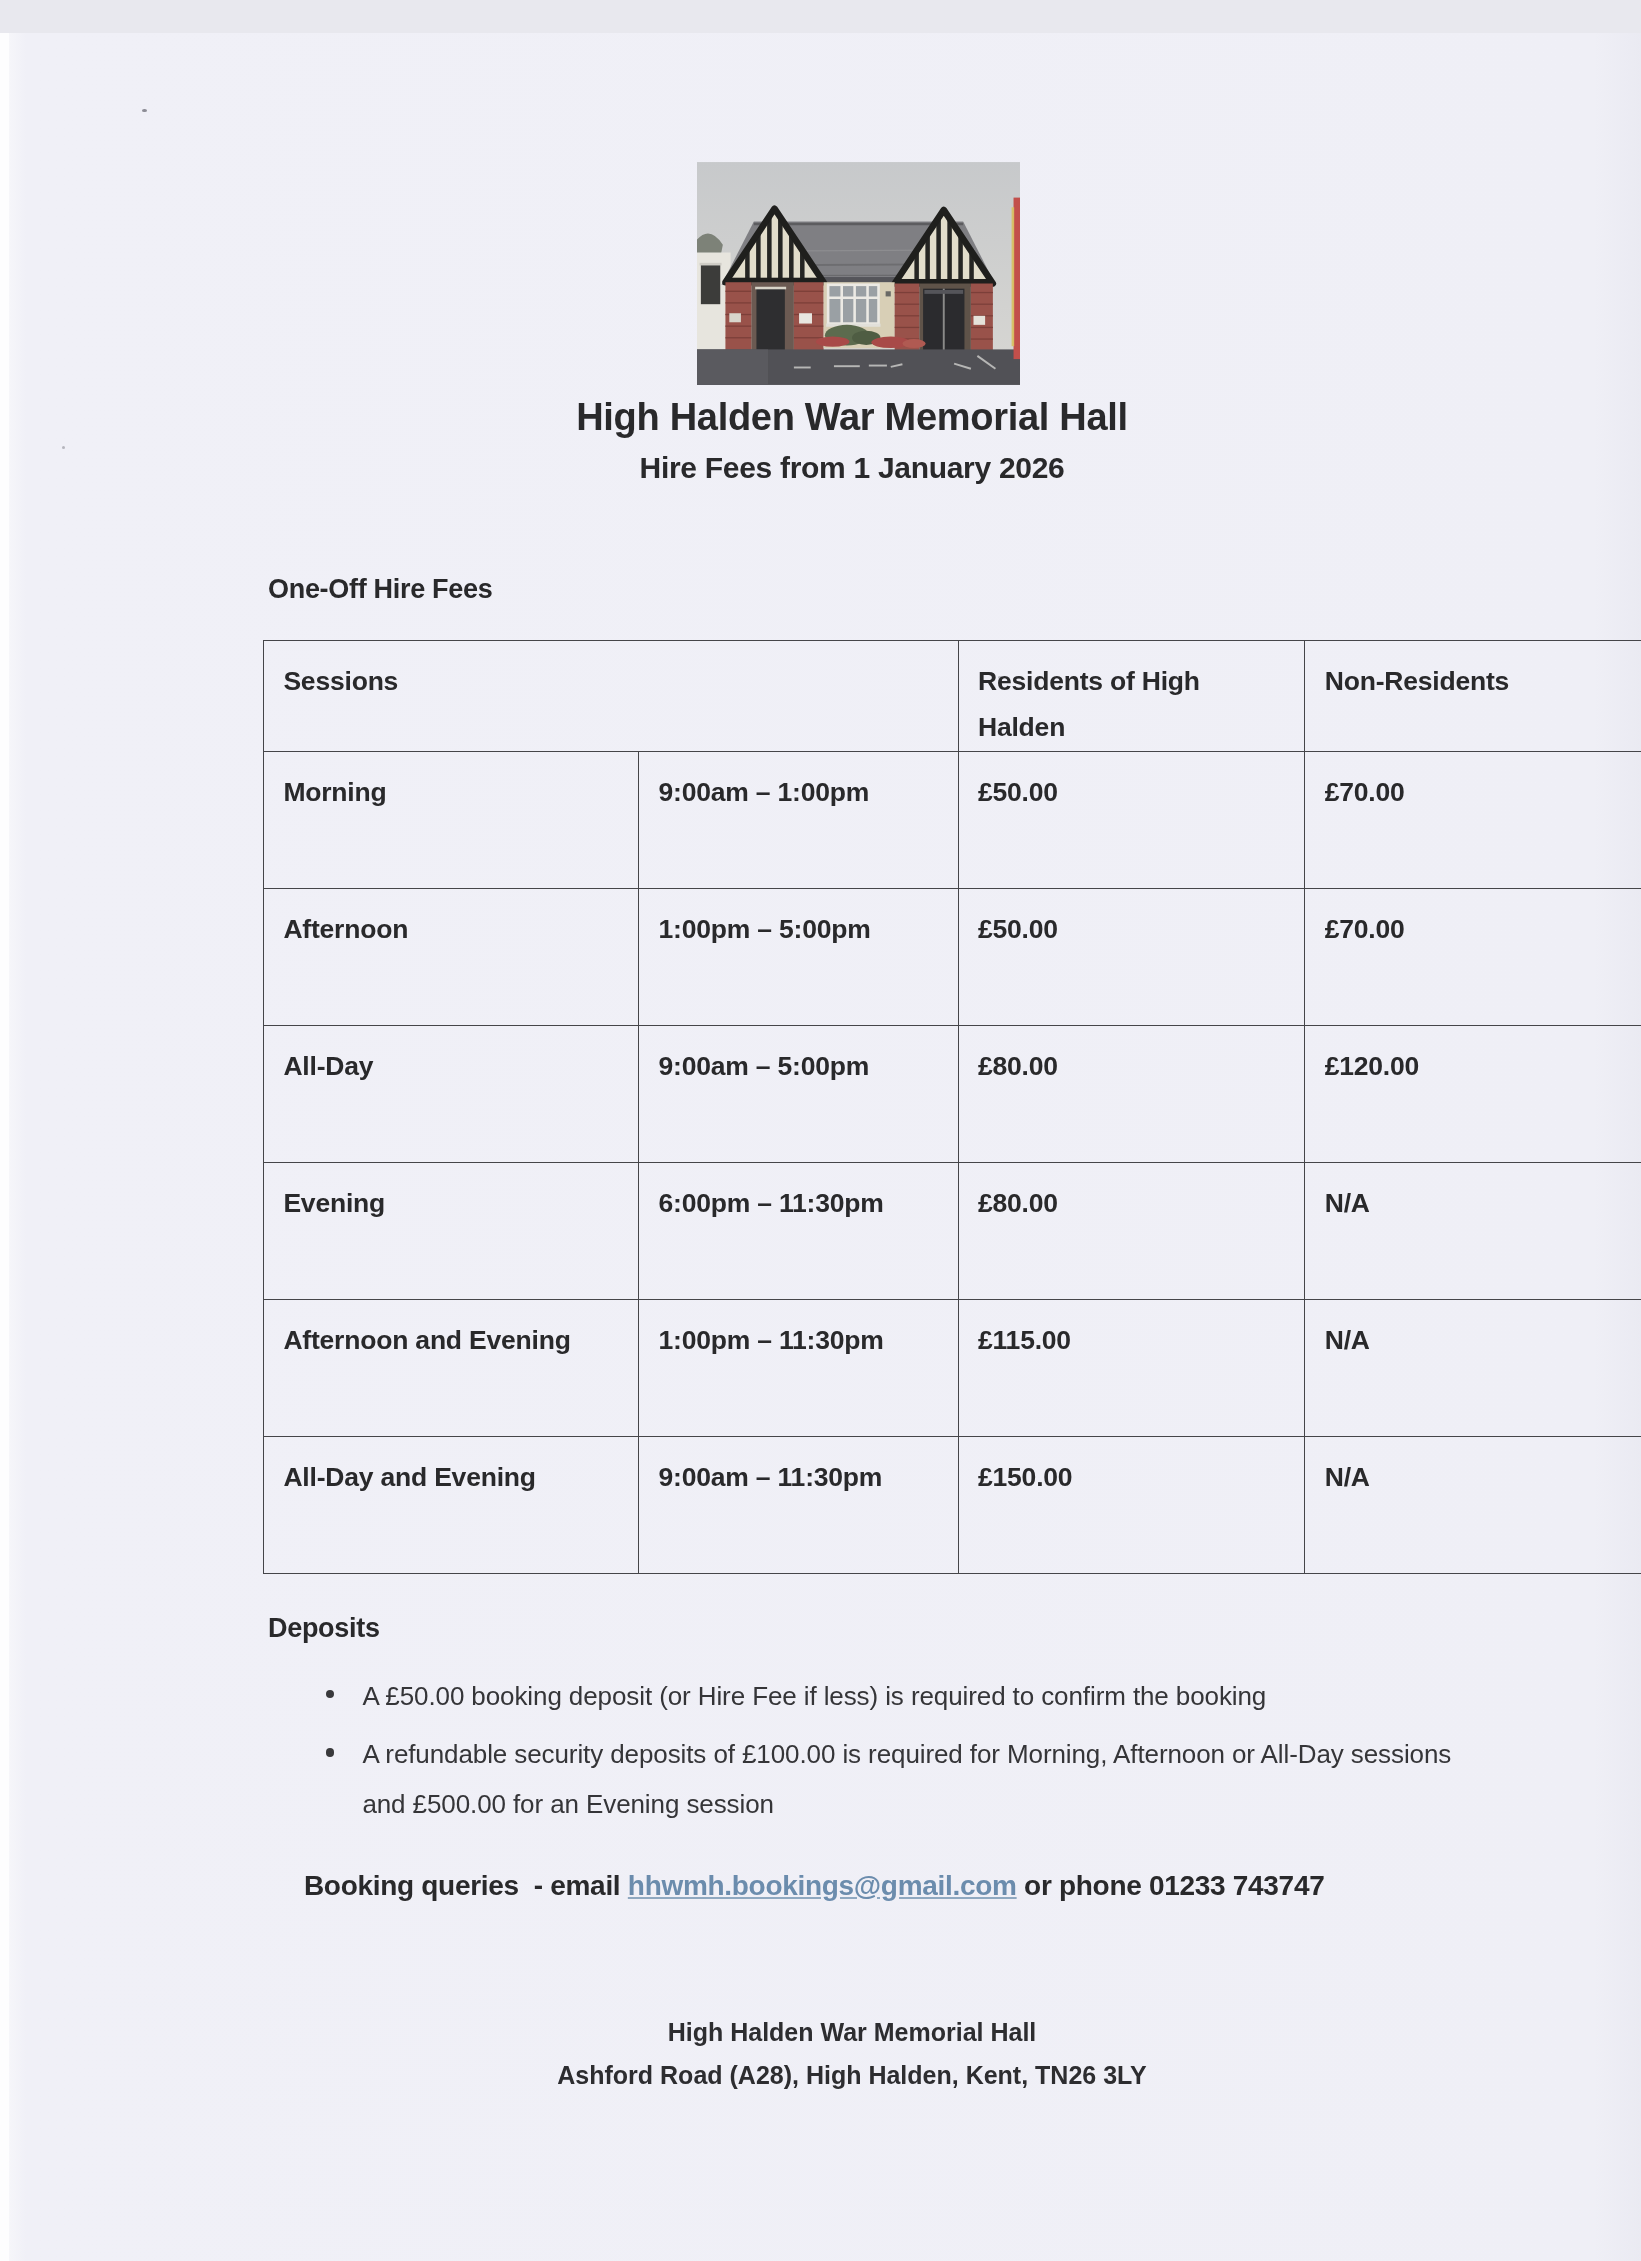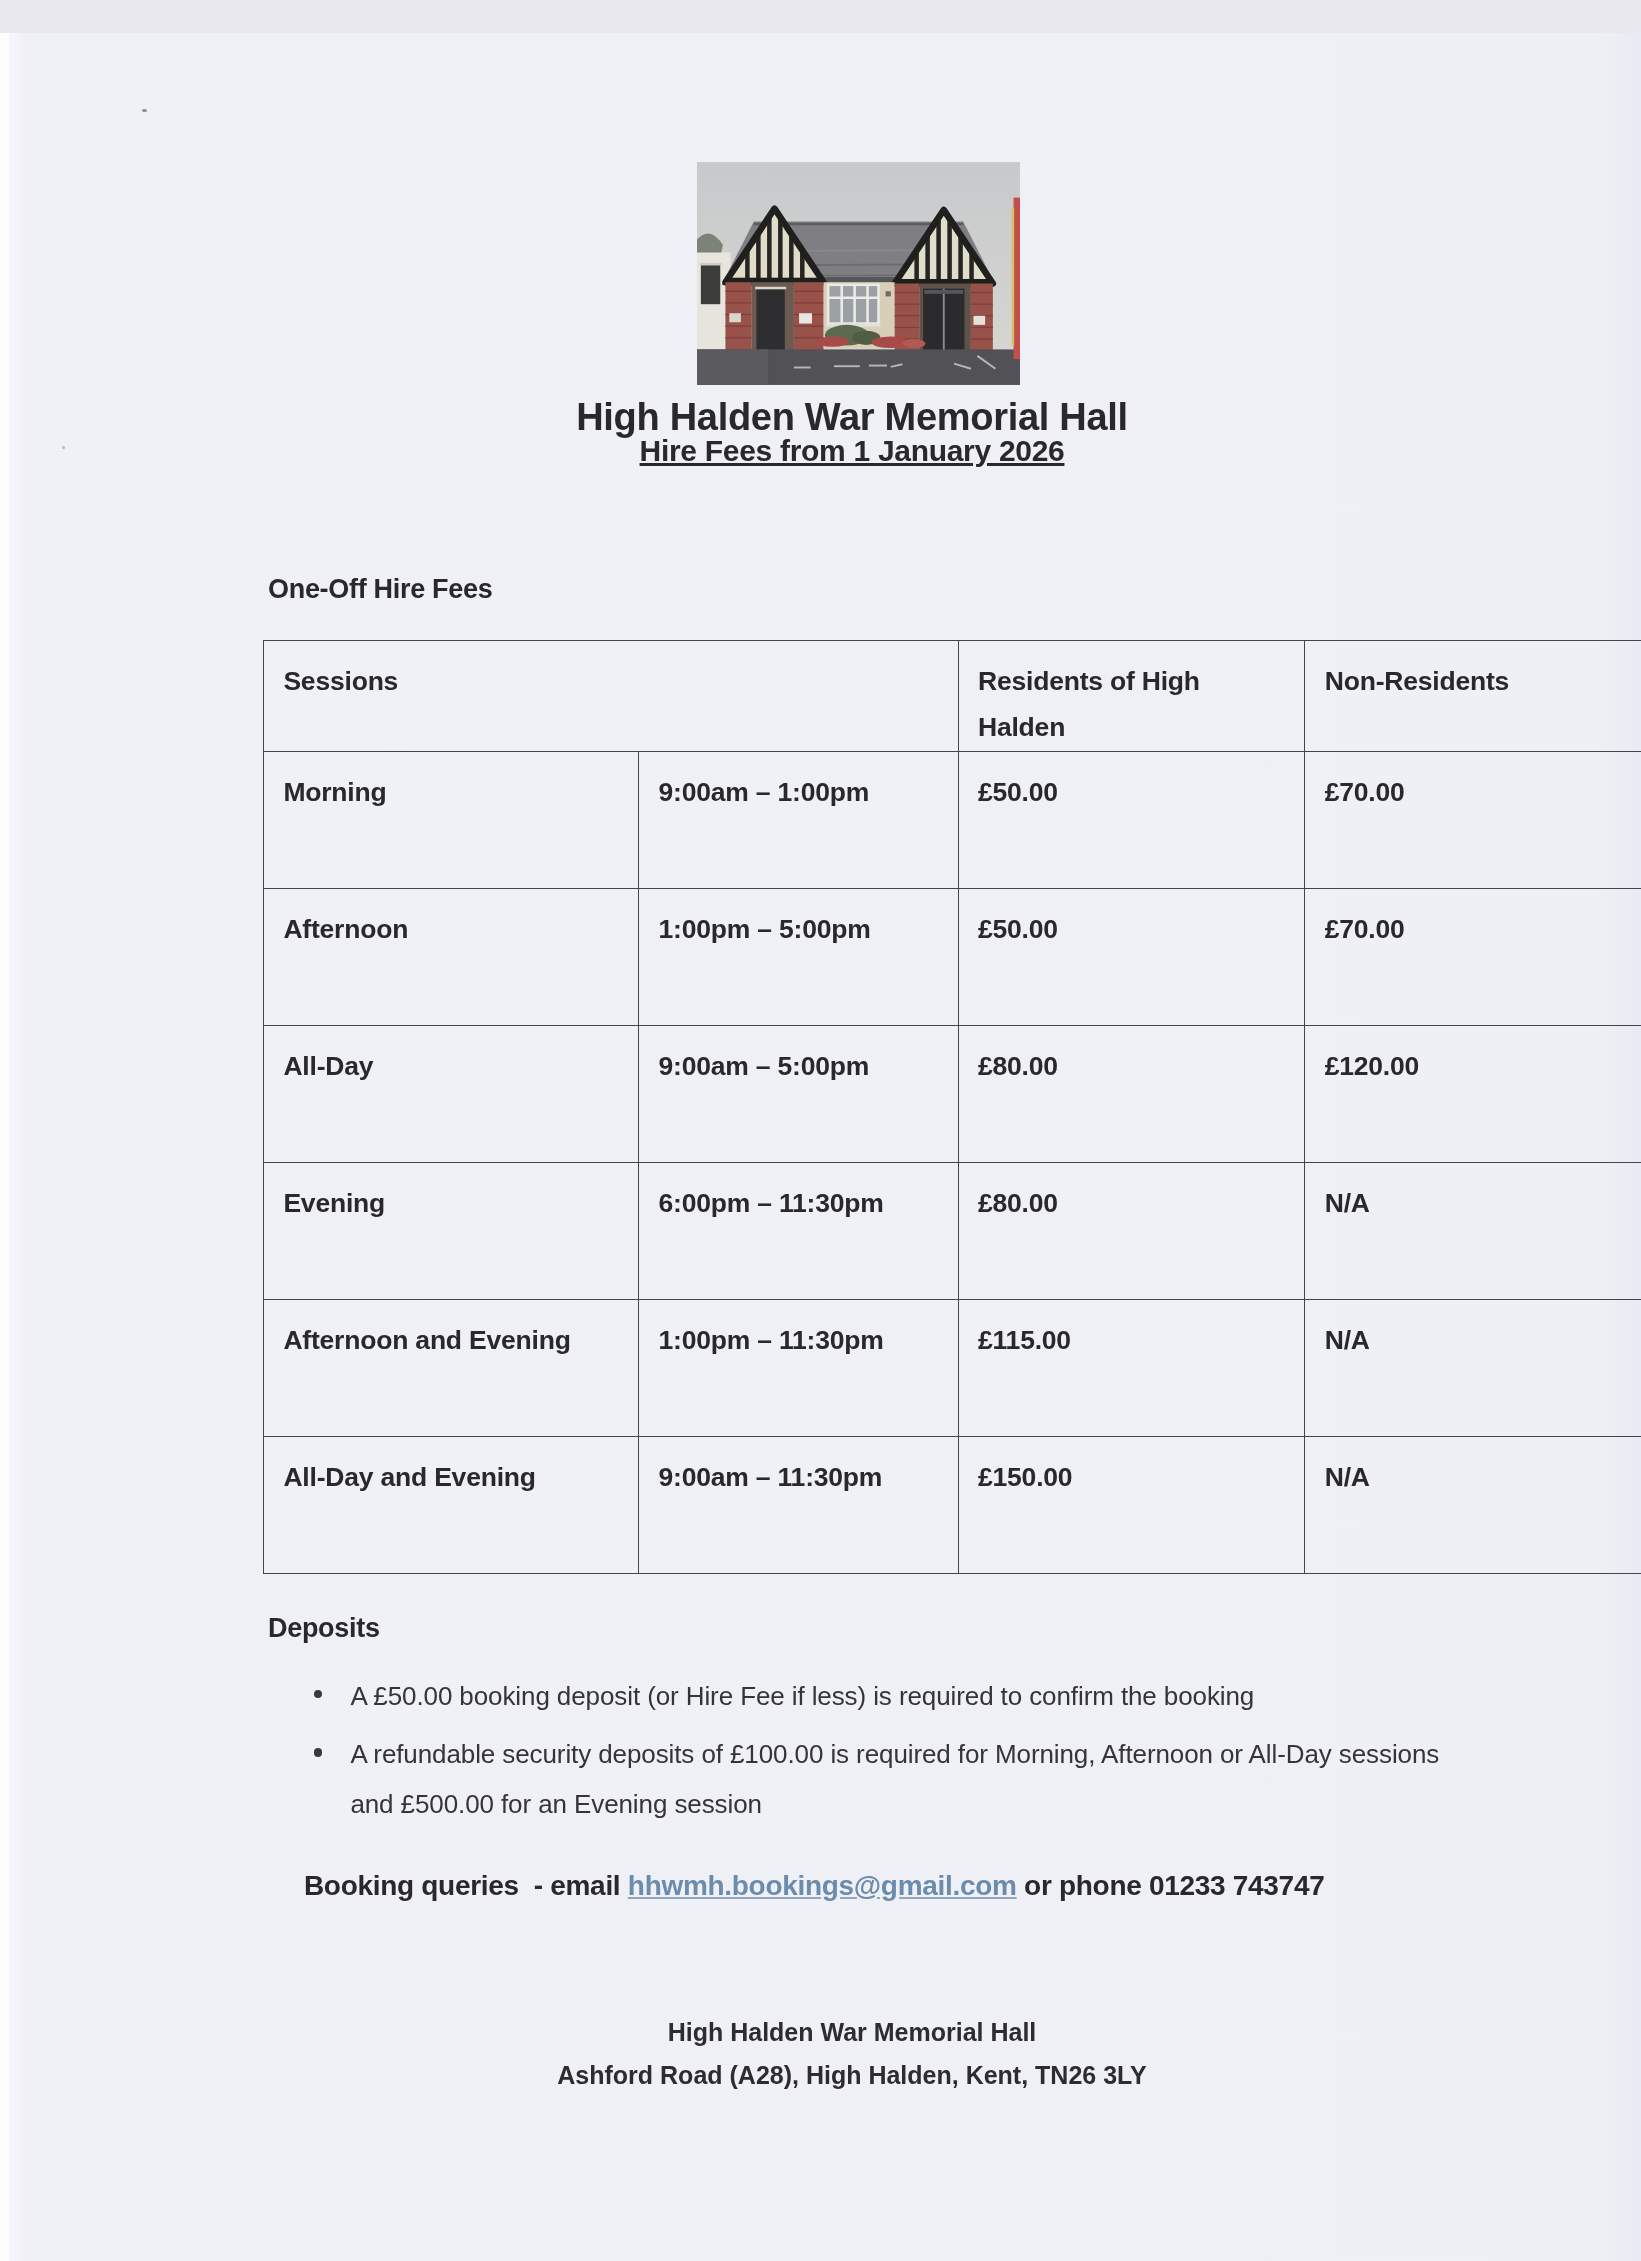--- a/index.html
+++ b/index.html
@@ -15,21 +15,21 @@
   .scan-edge-left{position:absolute;left:0;top:0;width:9px;height:100%;background:#fdfdfe;}
   .speckle{position:absolute;border-radius:50%;background:#8d8d96;}
   .sp1{left:142px;top:76px;width:4.5px;height:3.2px;}
   .sp2{left:62px;top:413px;width:3.2px;height:3.2px;opacity:.6;}
   .sp3{left:998px;top:643px;width:3.9px;height:2.6px;opacity:.5;}
 
   .photo{position:absolute;left:697px;top:129px;width:323px;height:223px;}
 
   .centered{position:absolute;left:0;width:1642px;text-align:center;padding-left:62px;box-sizing:border-box;}
   .doc-title{top:363px;font-size:38px;font-weight:700;letter-spacing:-0.3px;color:#29292b;}
-  .doc-subtitle{top:401px;font-size:30px;font-weight:700;letter-spacing:-0.3px;color:#29292b;text-decoration:underline;}
+  .doc-subtitle{top:418px;font-size:30px;font-weight:700;letter-spacing:-0.3px;color:#29292b;}
 
   .section-heading{position:absolute;left:268px;font-size:27px;font-weight:700;letter-spacing:-0.3px;color:#29292b;}
   .one-off{top:541px;}
   .deposits{top:1580px;}
 
   table.fees{
     position:absolute;left:263px;top:607px;width:1380px;
     border-collapse:collapse;table-layout:fixed;
     border:1.9px solid #454549;
   }
@@ -43,21 +43,21 @@
     font-weight:700;color:#29292b;
     overflow:hidden;
   }
   tr.head-row th{height:88px;}
   tr.data-row td{height:119px;}
   th.th-sessions{padding-top:36px;}
   th.th-nonres{padding-top:36px;}
   td.cell-time{font-weight:400;color:#333336;}
   td.cell-price{text-align:right;}
 
-  .bullets{position:absolute;left:314px;top:1639px;width:1136px;}
+  .bullets{position:absolute;left:326px;top:1639px;width:1136px;}
   .bullet-item{display:flex;margin-bottom:9px;}
   .bullet-dot{flex:0 0 8.4px;width:8.4px;height:8.4px;border-radius:50%;background:#39393c;margin:18px 28px 0 0;}
   .bullet-text{font-size:26px;line-height:1.9;font-weight:400;color:#353538;letter-spacing:-0.1px;}
 
   .booking-line{
     position:absolute;left:274px;top:1805px;
     font-size:28px;font-weight:700;letter-spacing:-0.3px;color:#29292b;
     white-space:pre-wrap;
   }
   .email-link{color:#6b8cad;text-decoration:underline;text-decoration-color:#8fa8c0;cursor:pointer;}

